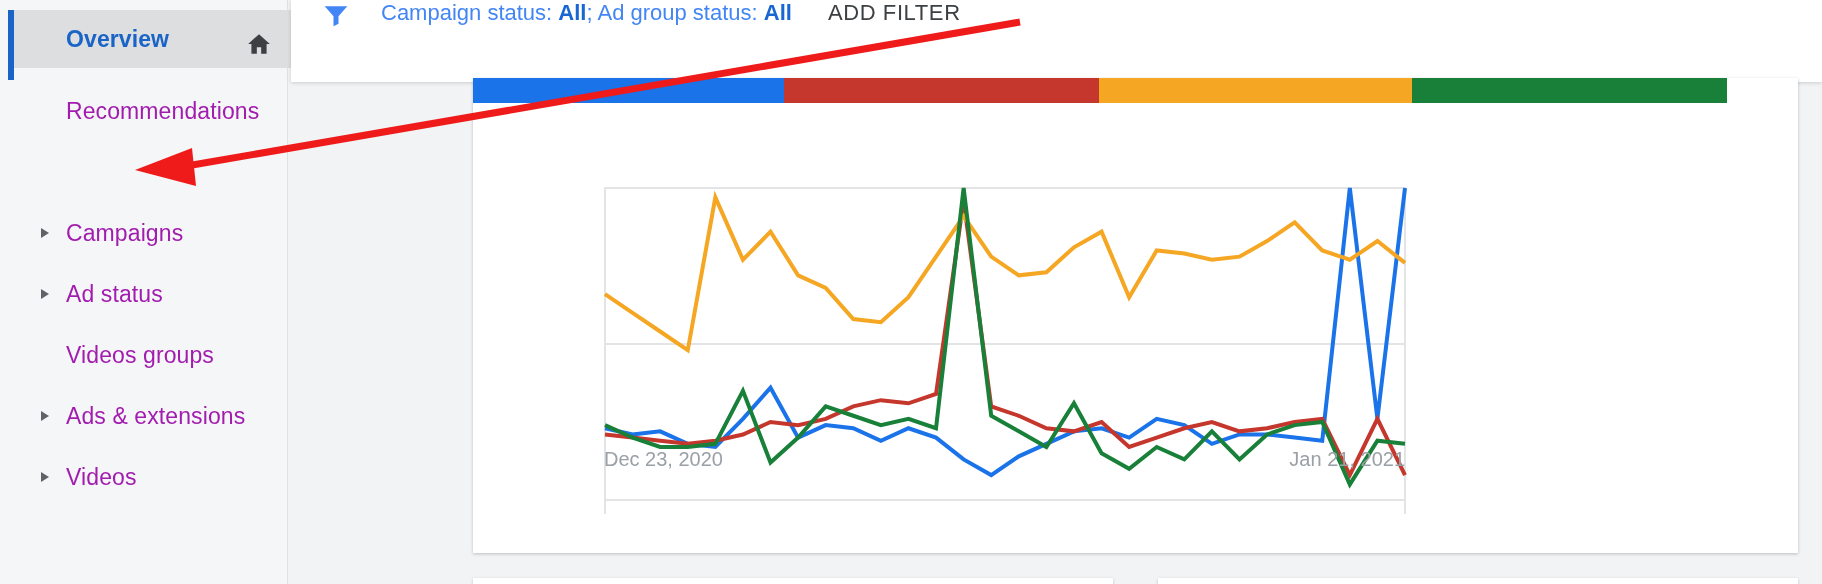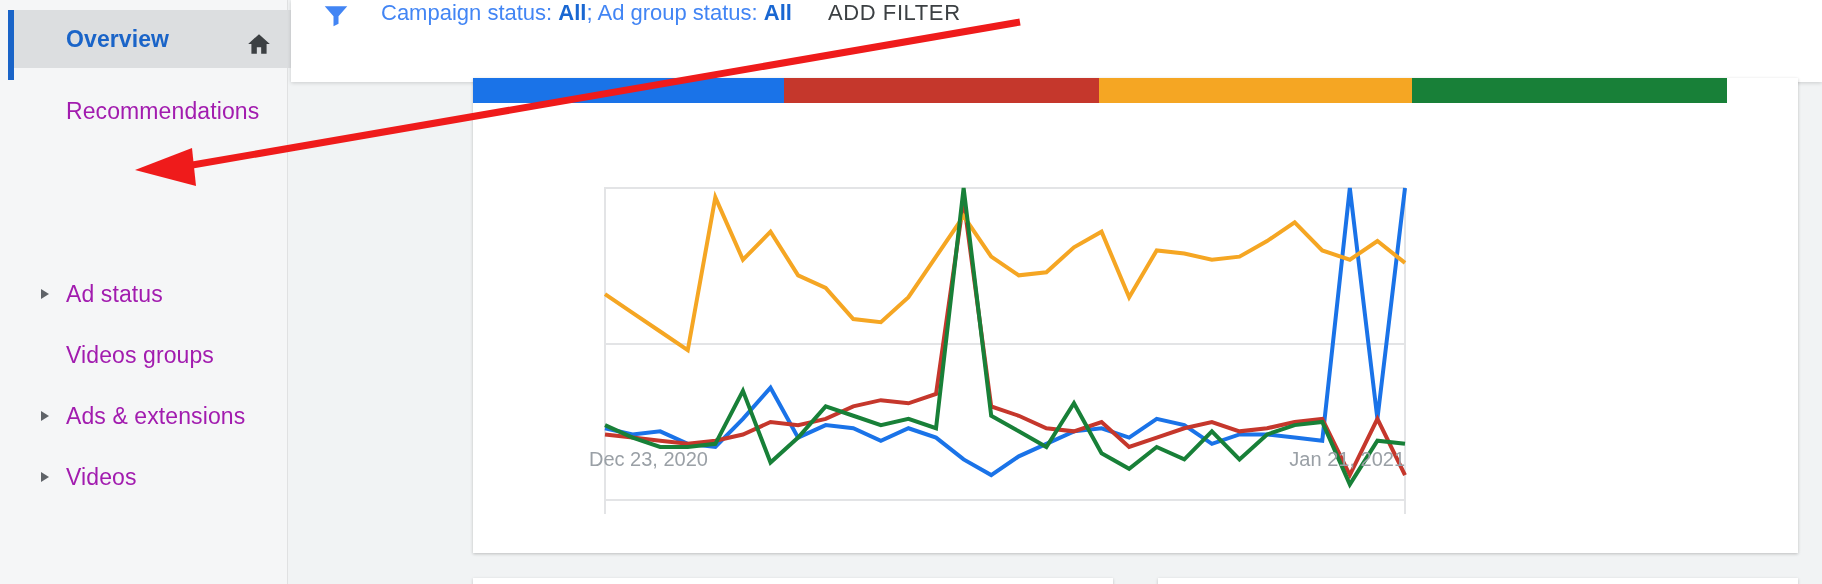--- a/index.html
+++ b/index.html
@@ -120,21 +120,21 @@
     left: 0; top: 25px;
     width: 1325px; height: 450px;
   }
   #plot-svg { position: absolute; left: 0; top: 0; }
   .axis-label {
     position: absolute;
     font-size: 20px;
     color: #9aa0a6;
     white-space: nowrap;
   }
-  #axis-left { left: 116px; top: 345px; text-align: center; }
+  #axis-left { left: 131px; top: 345px; text-align: center; }
   #axis-right { right: 393px; top: 345px; text-align: center; }
 
   
   .bottom-card {
     position: absolute;
     top: 578px;
     height: 20px;
     background: #ffffff;
     box-shadow: 0 1px 3px rgba(0,0,0,0.2);
   }
@@ -159,20 +159,24 @@
             <path fill="#3c4043" d="M10 20v-6h4v6h5v-9h3L12 2 2 11h3v9z"></path>
           </svg>
       </span>
     </div>
 
     <div class="nav-item" style="top:82px">
       <span class="nav-label">Recommendations</span>
     </div>
 
 
+    <div class="nav-item" style="top:204px">
+      <span class="caret"></span>
+      <span class="nav-label">Campaigns</span>
+    </div>
 
     <div class="nav-item" style="top:265px">
       <span class="caret"></span>
       <span class="nav-label">Ad status</span>
     </div>
 
     <div class="nav-item" style="top:326px">
       <span class="nav-label">Videos groups</span>
     </div>
 

